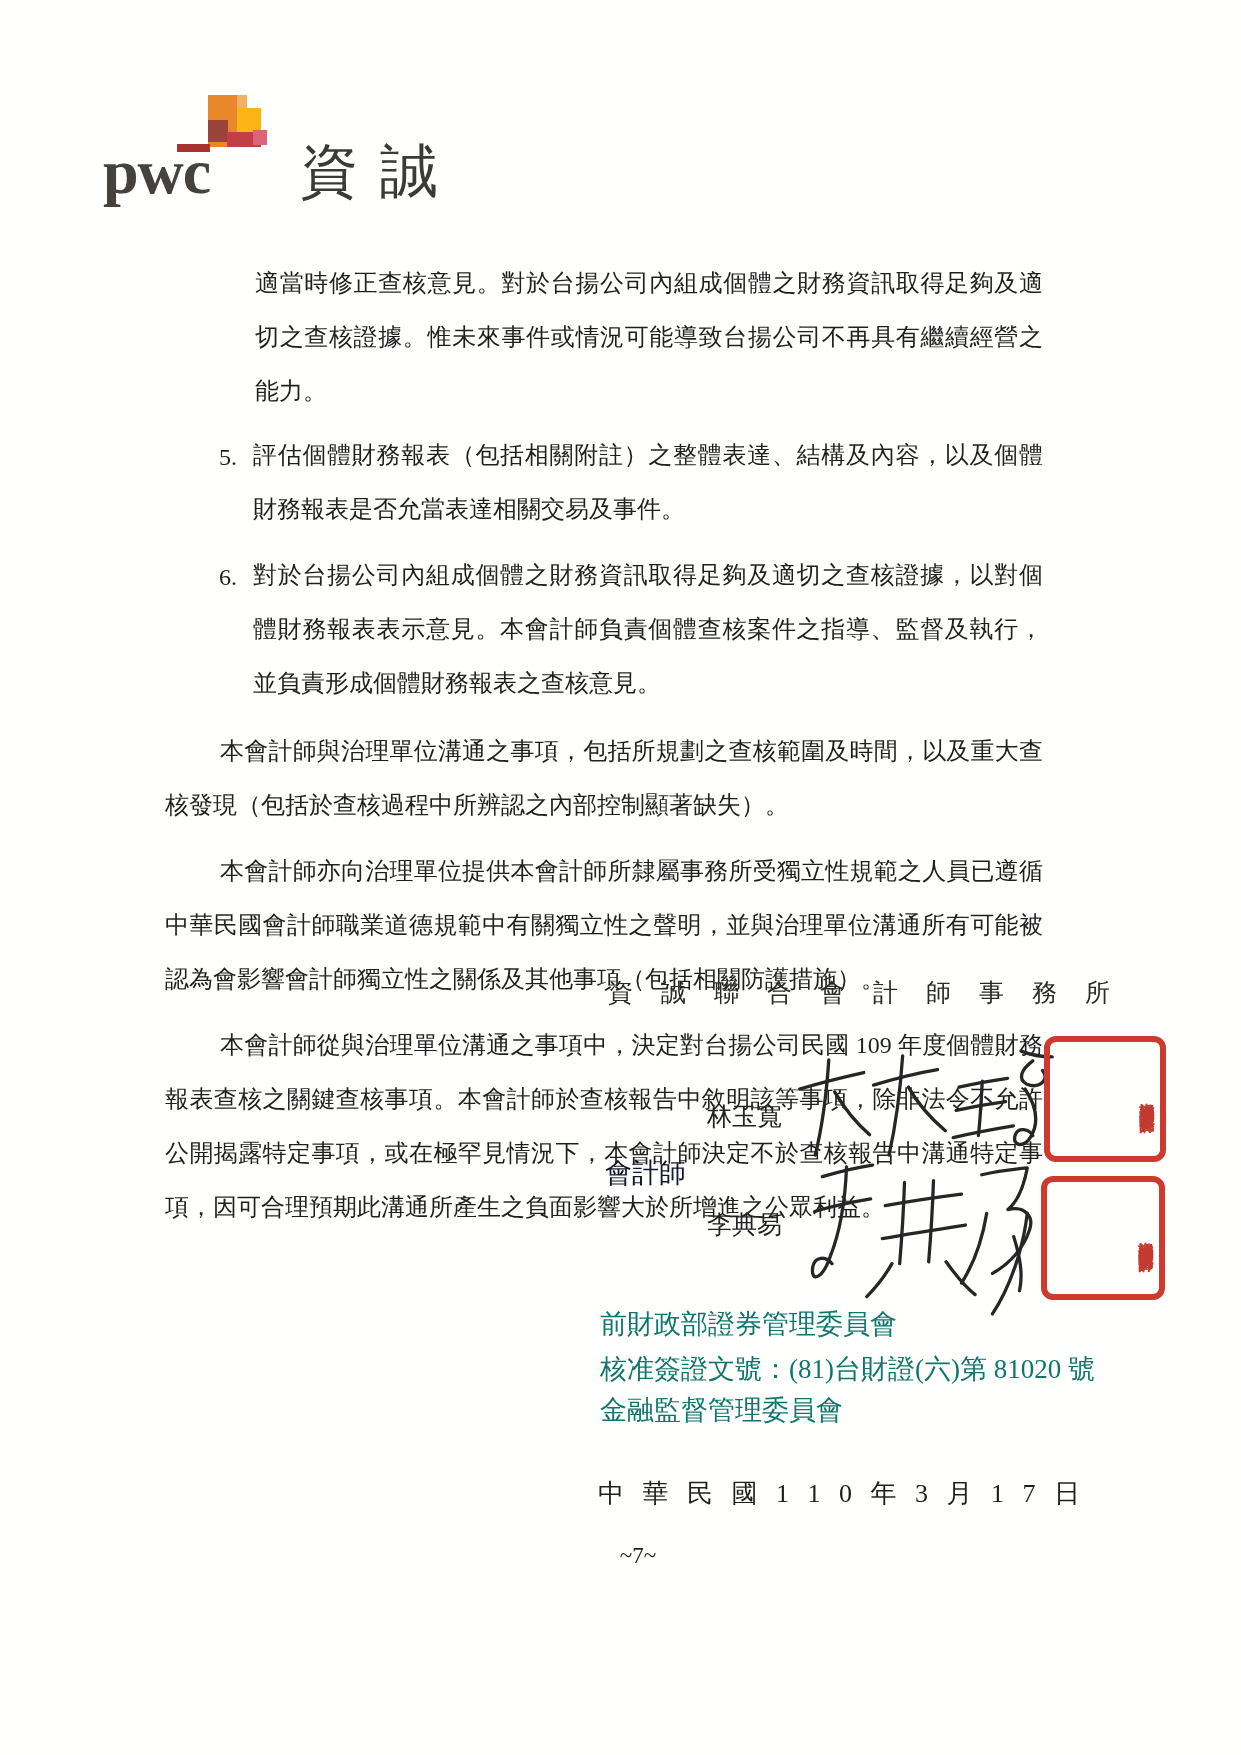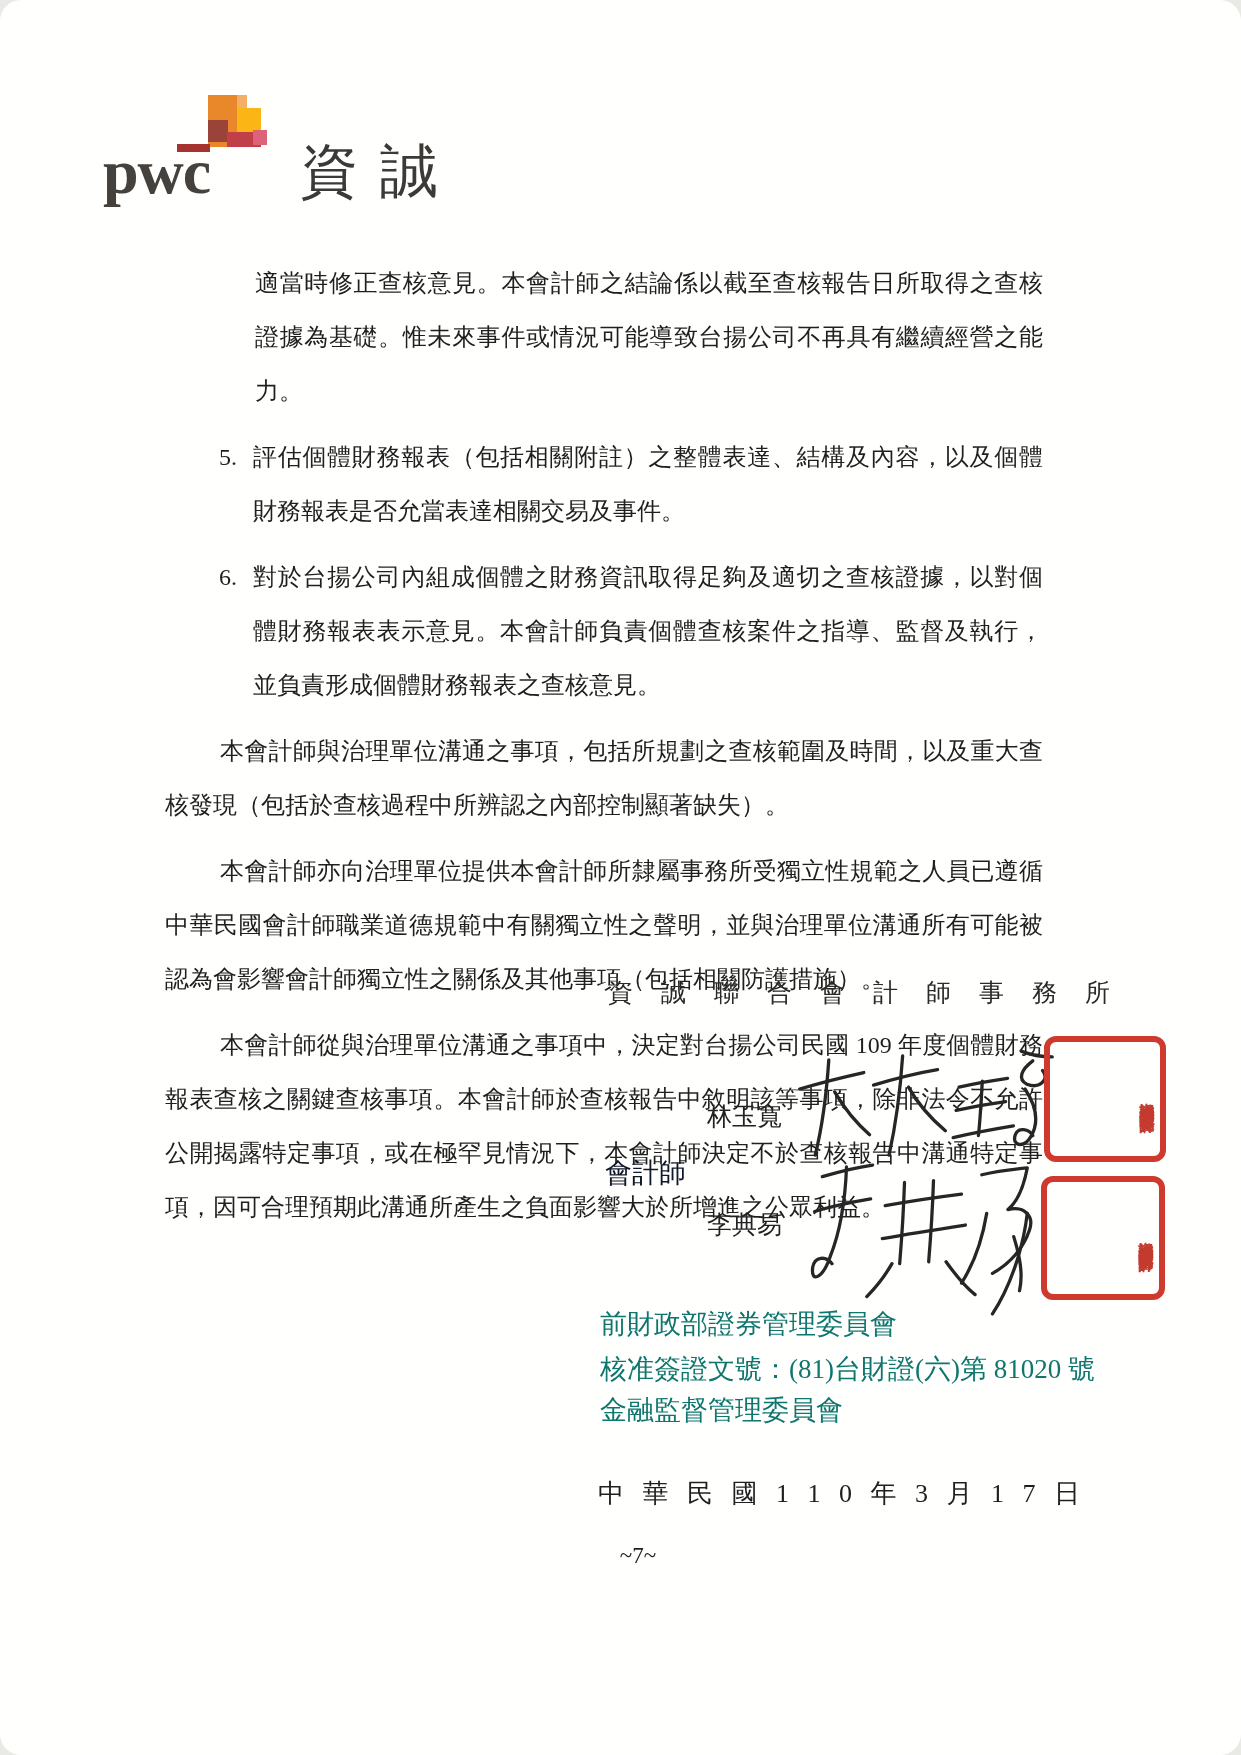--- a/index.html
+++ b/index.html
@@ -1,21 +1,20 @@
 <!DOCTYPE html>
 <html><head>
 <meta charset="utf-8">
 <style>
   html,body{margin:0;padding:0;background:#e9e9e6;}
   .page{
     position:relative;width:1241px;height:1755px;margin:0 auto;
     background:#fffffe;overflow:hidden;
     font-family:"Liberation Serif","DejaVu Serif",serif;
     color:#1f1f1f;
-    border-radius:21px;
   }
   
   .logo-blocks{position:absolute;left:175px;top:82px;width:100px;height:74px;}
   .logo-blocks div{position:absolute;}
   .blk-light-orange{left:52px;top:13px;width:20px;height:38px;background:#f2b066;}
   .blk-orange{left:33px;top:13px;width:29px;height:52px;background:#e8882a;}
   .blk-yellow{left:62px;top:26px;width:24px;height:25px;background:#fbb615;}
   .blk-maroon{left:33px;top:38px;width:20px;height:22px;background:#9a4338;}
   .blk-red{left:52px;top:50px;width:34px;height:15px;background:#c13f48;}
   .blk-pink{left:78px;top:48px;width:14px;height:15px;background:#dd6378;}
@@ -31,21 +30,21 @@
   }
   
   .content{
     position:absolute;left:165px;top:256px;width:878px;
     font-size:24px;line-height:54px;text-align:justify;
   }
   .content p{margin:0;}
   .cont-para{padding-left:90px;margin-bottom:12px !important;}
   .list-item{display:flex;margin-bottom:12px;}
   .list-num{width:34px;margin-left:54px;flex:none;}
-  .list-item p{flex:1;}
+  .list-item p{flex:1;font-family:Liberation Mono, monospace;}
   .body-para{text-indent:55px;margin-bottom:12px !important;}
   
   .firm-name{
     position:absolute;left:608px;top:976px;
     font-size:25px;letter-spacing:28px;white-space:nowrap;color:#2a2a28;
   }
   .role-label{position:absolute;left:605px;top:1155px;font-size:27px;color:#0f172a;}
   .printed-name{position:absolute;font-size:25px;color:#222;}
   .name-1{left:707px;top:1100px;}
   .name-2{left:707px;top:1208px;}
@@ -84,21 +83,21 @@
     <div class="blk-yellow"></div>
     <div class="blk-maroon"></div>
     <div class="blk-red"></div>
     <div class="blk-pink"></div>
     <div class="blk-bar"></div>
   </div>
   <div class="wordmark">pwc</div>
   <div class="firm-cjk">資誠</div>
 
   <div class="content">
-    <p class="cont-para">適當時修正查核意見。本會計師之結論係以截至查核報告日所取得之查核證據為基礎。惟未來事件或情況可能導致台揚公司不再具有繼續經營之能力。</p>
+    <p class="cont-para">適當時修正查核意見。對於台揚公司內組成個體之財務資訊取得足夠及適切之查核證據。惟未來事件或情況可能導致台揚公司不再具有繼續經營之能力。</p>
 
     <div class="list-item">
       <span class="list-num">5.</span>
       <p>評估個體財務報表（包括相關附註）之整體表達、結構及內容，以及個體財務報表是否允當表達相關交易及事件。</p>
     </div>
 
     <div class="list-item">
       <span class="list-num">6.</span>
       <p>對於台揚公司內組成個體之財務資訊取得足夠及適切之查核證據，以對個體財務報表表示意見。本會計師負責個體查核案件之指導、監督及執行，並負責形成個體財務報表之查核意見。</p>
     </div>

